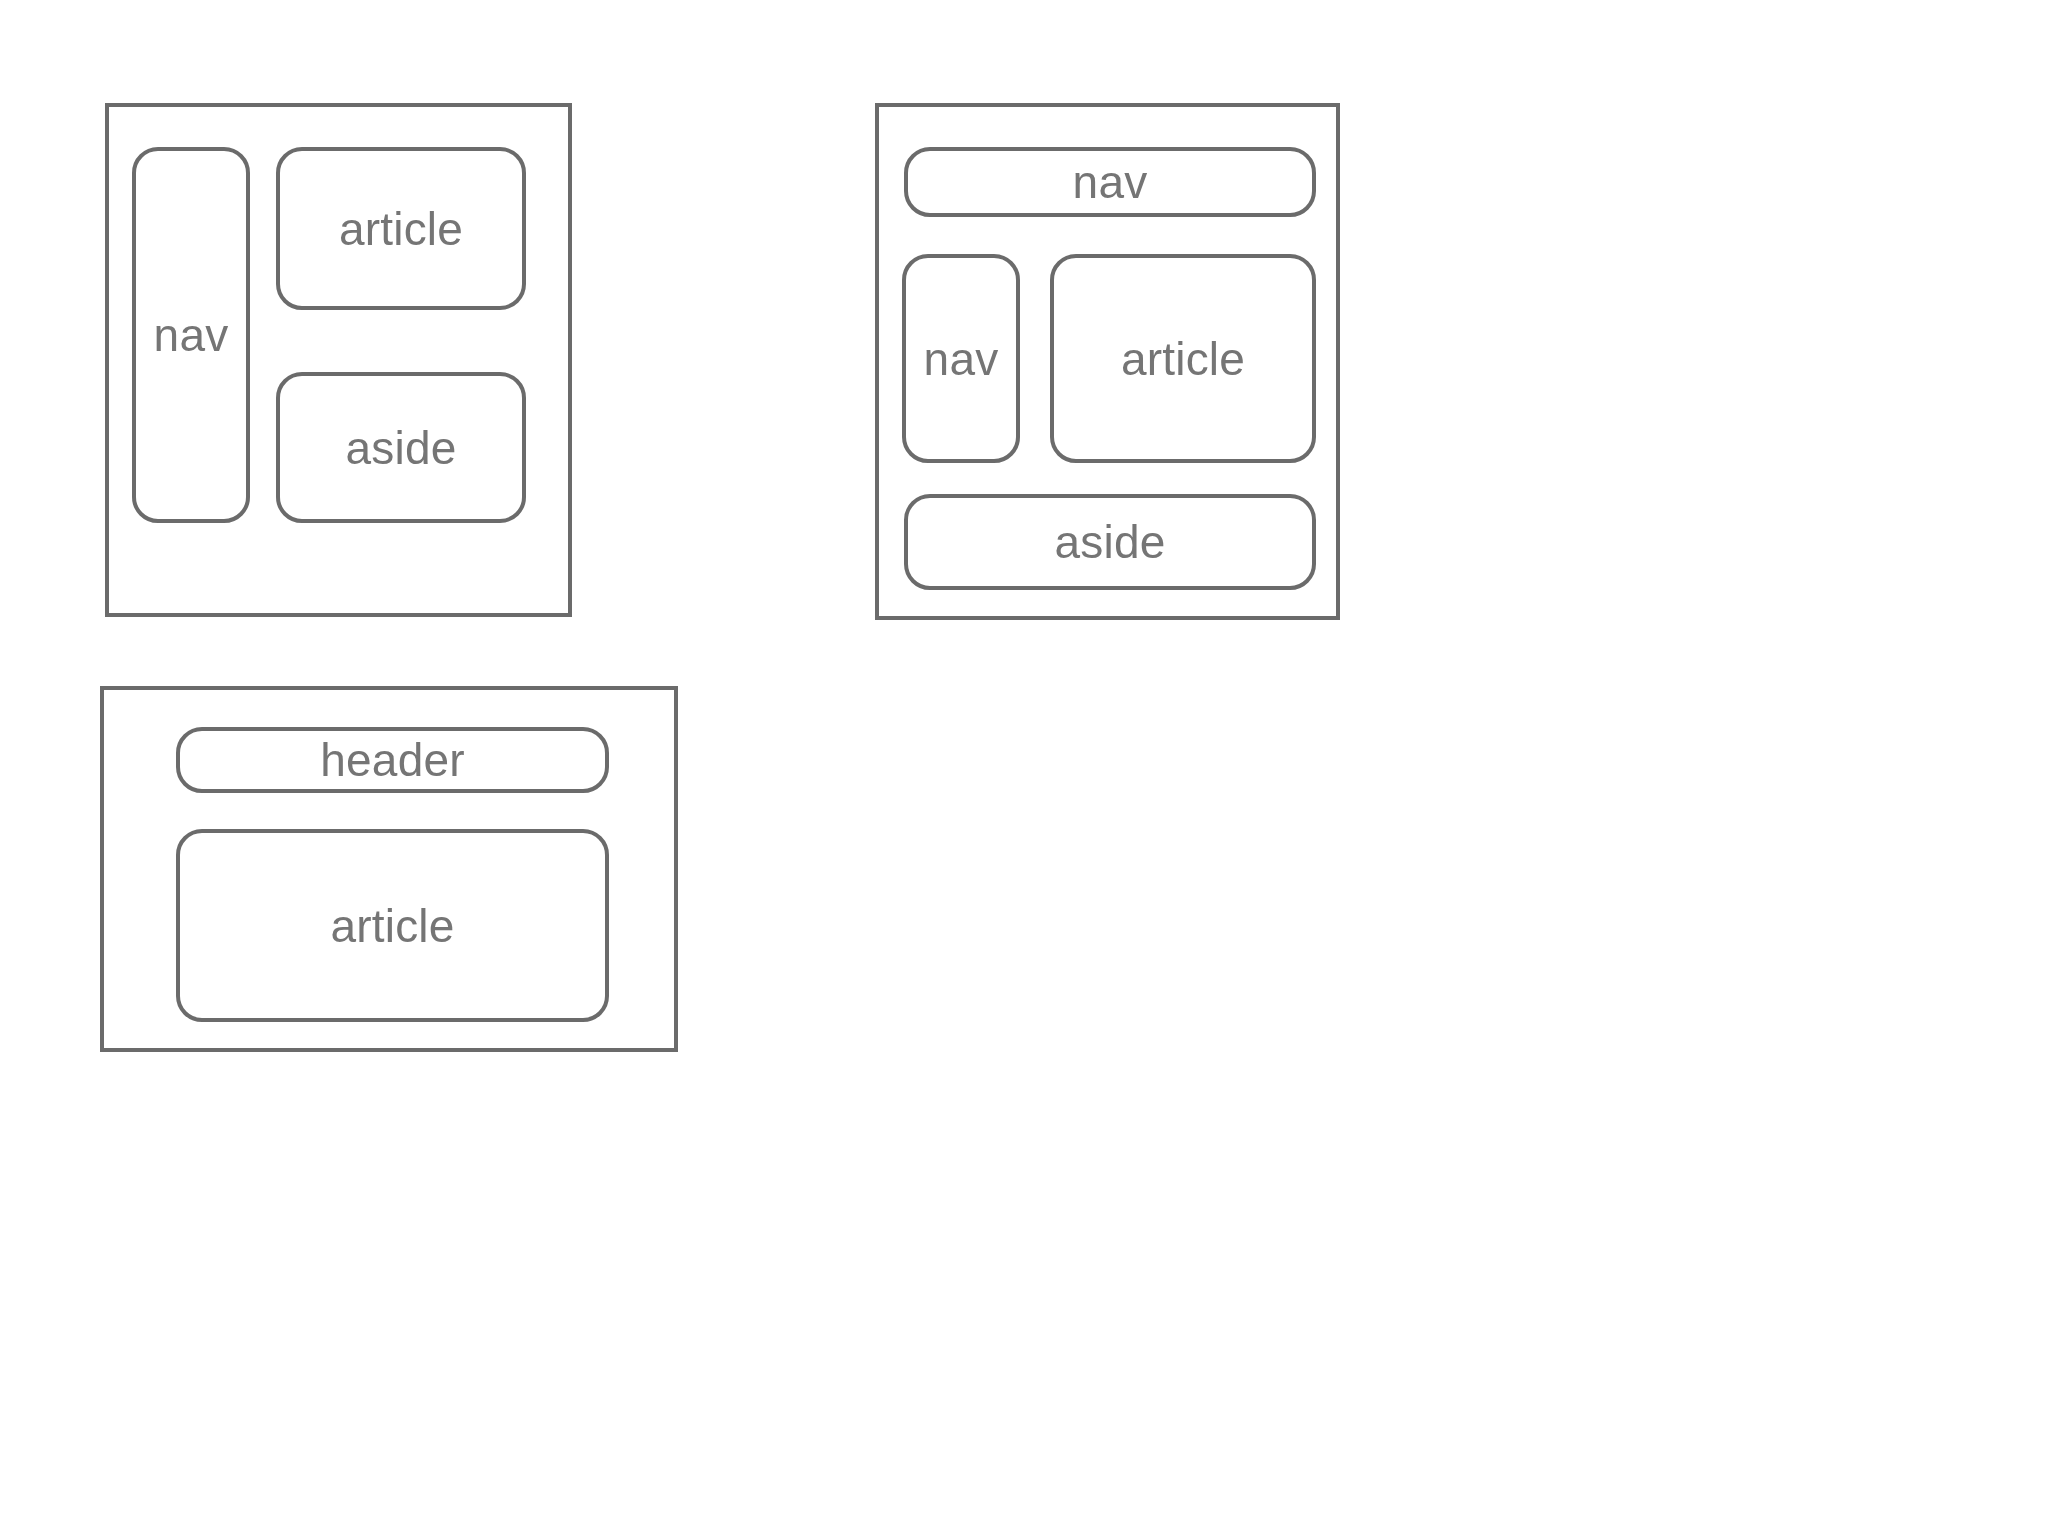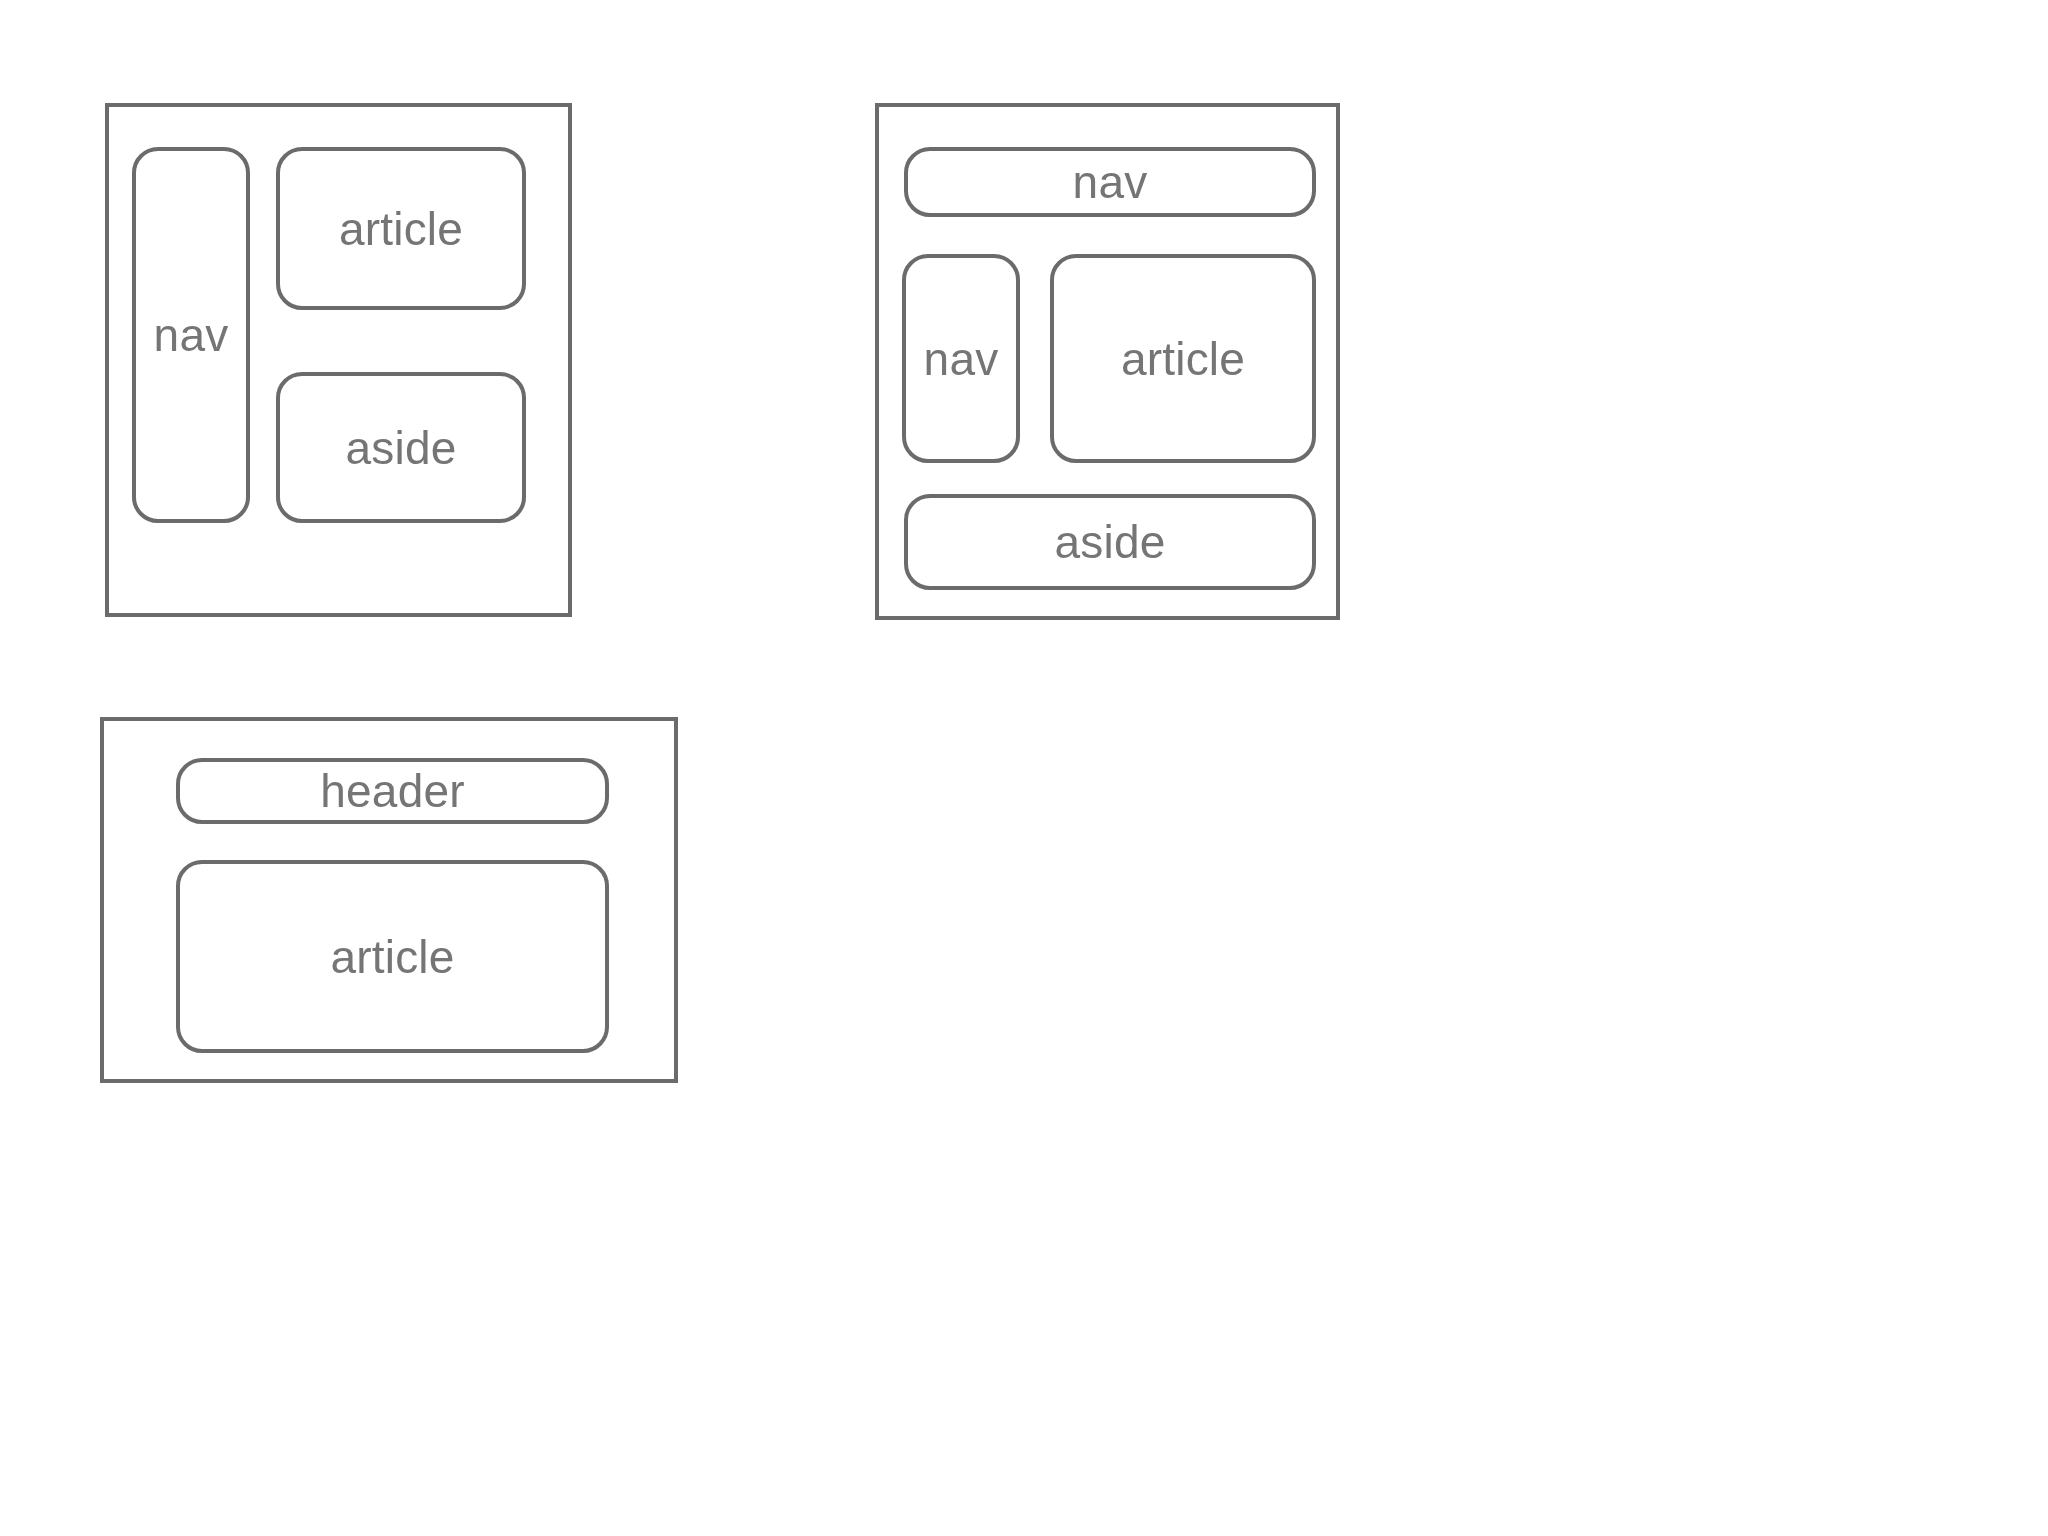--- a/index.html
+++ b/index.html
@@ -48,21 +48,21 @@
   #d1-aside          { left: 167px;  top: 265px;  width: 250px;  height: 151px; }
 
   
   #diagram-two       { left: 875px;  top: 103px;  width: 465px;  height: 517px; }
   #d2-navtop         { left: 25px;   top: 40px;   width: 412px;  height: 70px; }
   #d2-nav            { left: 23px;   top: 147px;  width: 118px;  height: 209px; }
   #d2-article        { left: 171px;  top: 147px;  width: 266px;  height: 209px; }
   #d2-aside          { left: 25px;   top: 387px;  width: 412px;  height: 96px; }
 
   
-  #diagram-three     { left: 100px;  top: 717px;  width: 578px;  height: 366px; }
+  #diagram-three     { left: 100px;  top: 686px;  width: 578px;  height: 366px; }
   #d3-header         { left: 72px;   top: 37px;   width: 433px;  height: 66px; }
   #d3-article        { left: 72px;   top: 139px;  width: 433px;  height: 193px; }
 </style>
 </head>
 <body>
 
 <div id="stage">
 
   <div class="diagram" id="diagram-one">
 

